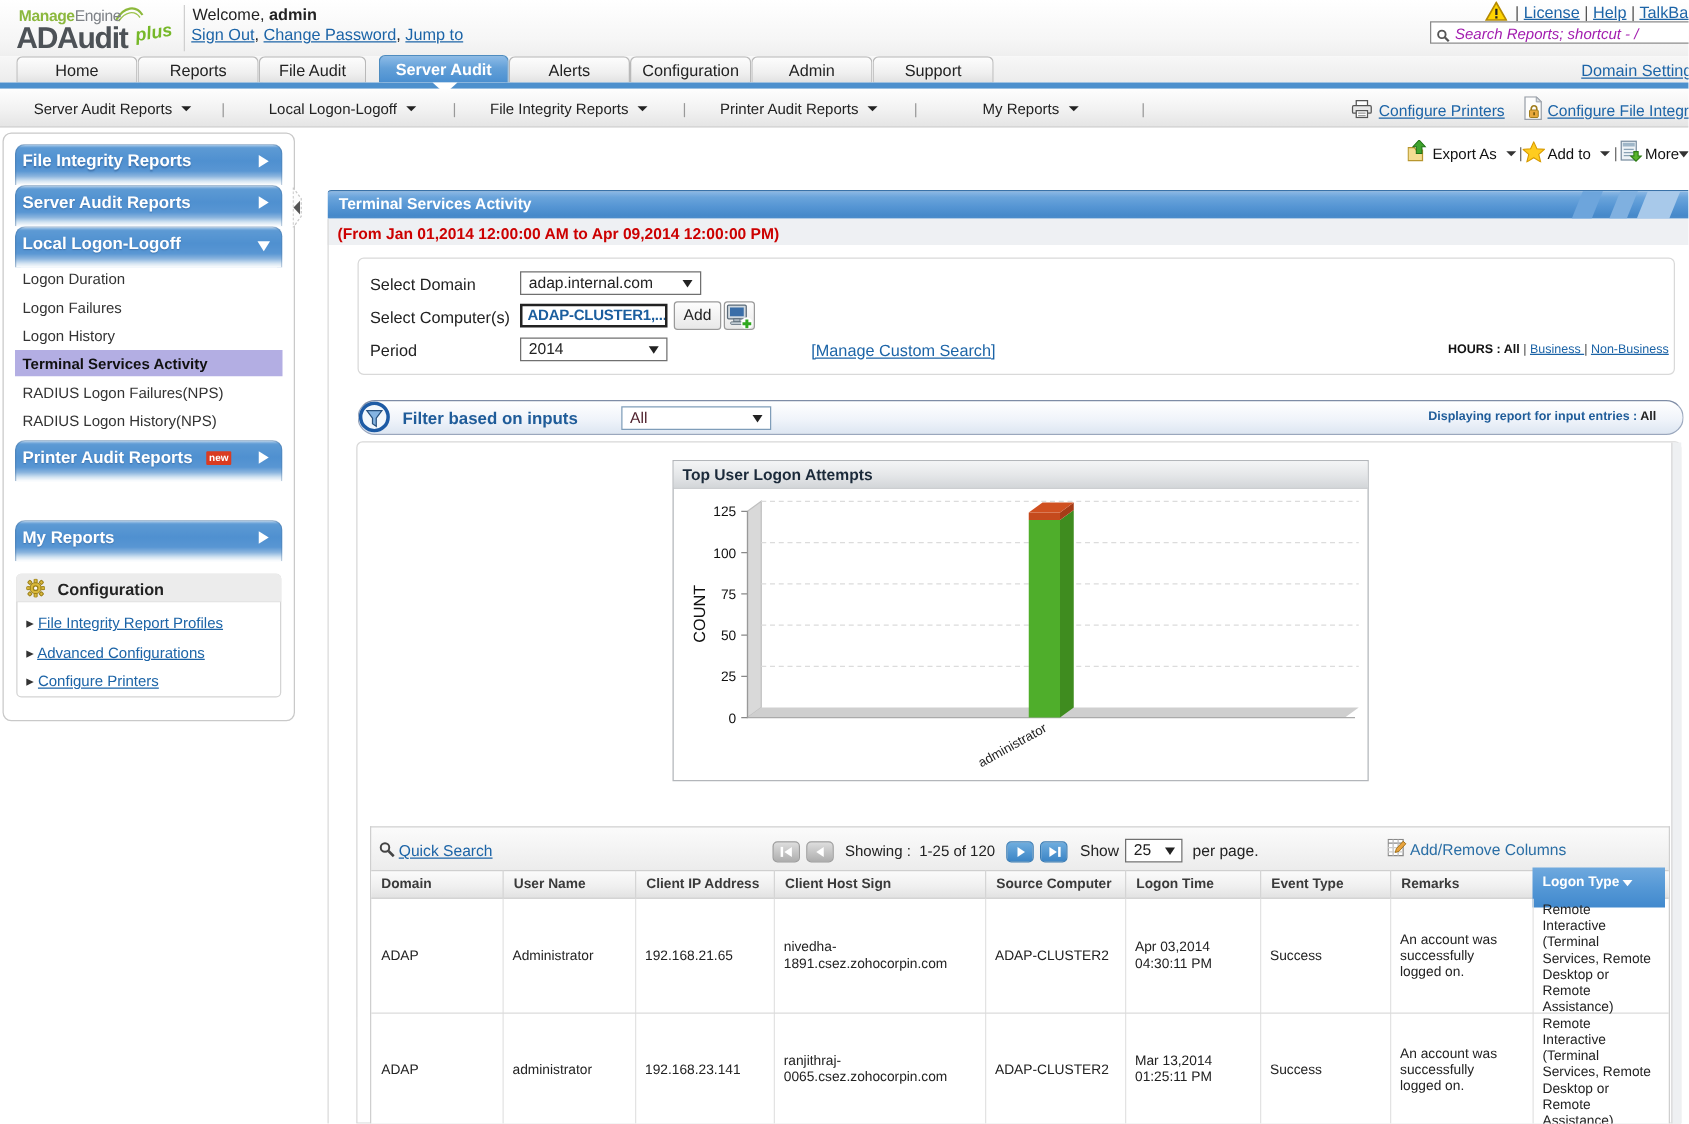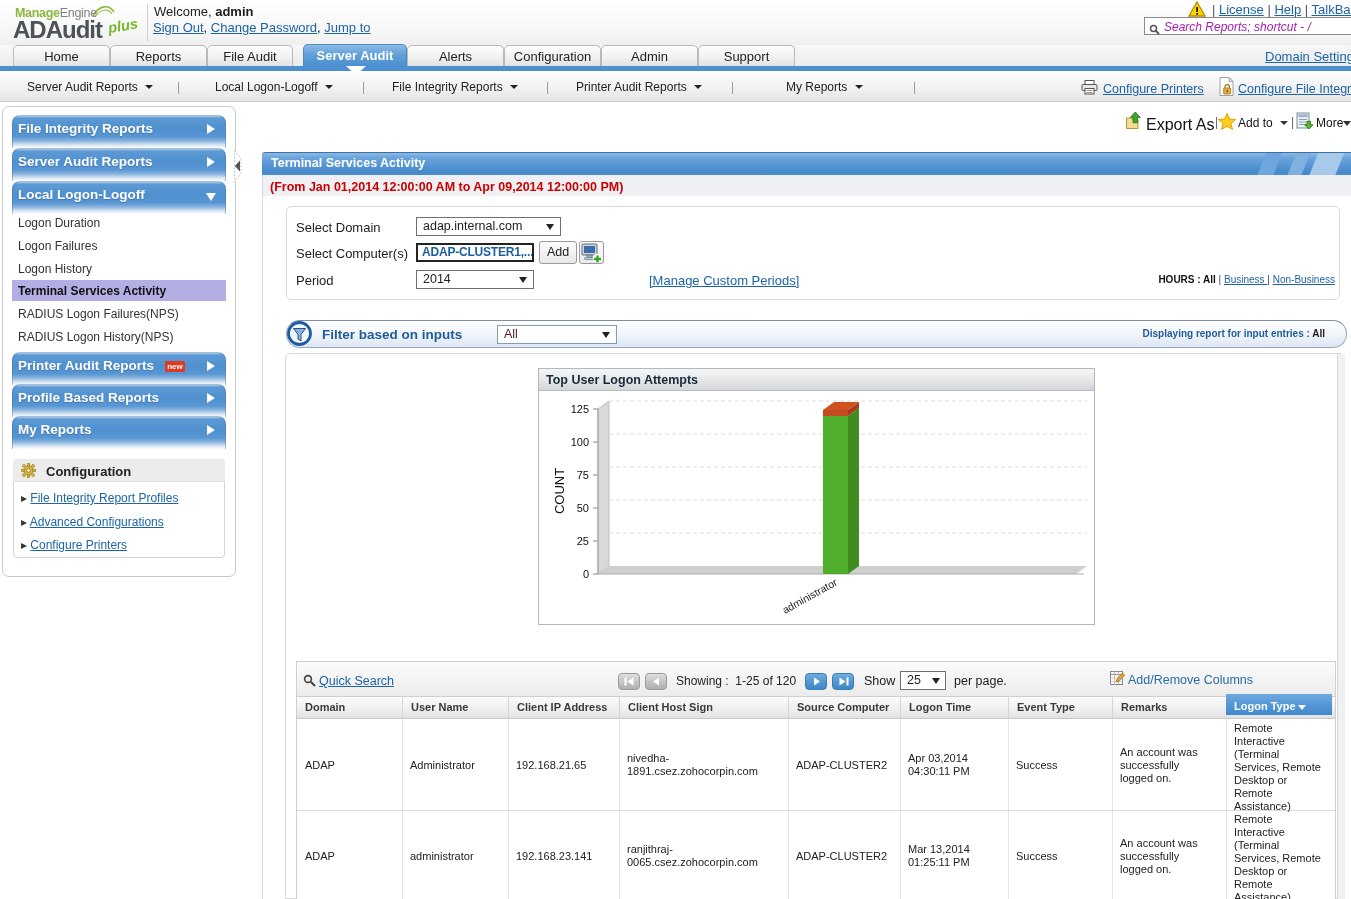--- a/index.html
+++ b/index.html
@@ -127,21 +127,20 @@
 
 <div class="sitem" style="top:216px;">Logon Duration</div>
 <div class="sitem" style="top:239px;">Logon Failures</div>
 <div class="sitem" style="top:262px;">Logon History</div>
 <div class="abs" style="left:12px;top:280px;width:214px;height:21px;background:#b3aee3;"></div>
 <div class="sitem" style="top:284px;font-weight:bold;color:#111;">Terminal Services Activity</div>
 <div class="sitem" style="top:307px;">RADIUS Logon Failures(NPS)</div>
 <div class="sitem" style="top:330px;">RADIUS Logon History(NPS)</div>
 
 <div class="sidehead" style="top:352px;">Printer Audit Reports<span id="newbadge" style="position:absolute;left:152px;top:8px;width:20px;height:11px;background:#da3b21;border-radius:1px;color:#fff;font-size:8px;font-weight:bold;text-align:center;line-height:11px;text-shadow:none;">new</span><span class="arr"></span></div>
-<div class="sidehead" style="top:384px;">Profile Based Reports<span class="arr"></span></div>
 <div class="sidehead" style="top:416px;">My Reports<span class="arr"></span></div>
 
 <div class="abs" style="left:13px;top:459px;width:212px;height:99px;border:1px solid #d4d4d4;border-radius:4px;background:#fff;"></div>
 <div class="abs" style="left:13px;top:459px;width:212px;height:23px;background:#ececec;border-radius:4px 4px 0 0;border-bottom:1px solid #ddd;"></div>
 <div id="gearicon" class="abs" style="left:21px;top:463px;width:15px;height:15px;">
 <svg width="15" height="15">
         <g fill="#d9b83a" stroke="#9a7f1a" stroke-width="0.8">
           <circle cx="7.5" cy="7.5" r="4.5"></circle>
           <rect x="6.3" y="0.2" width="2.4" height="3" rx="0.6"></rect>
           <rect x="6.3" y="11.8" width="2.4" height="3" rx="0.6"></rect>
@@ -159,21 +158,21 @@
 <div class="abs" style="left:21px;top:491px;font-size:12px;"><span style="color:#333;">▸ </span><a class="lnk" href="#">File Integrity Report Profiles</a></div>
 <div class="abs" style="left:21px;top:515px;font-size:12px;"><span style="color:#333;">▸ </span><a class="lnk" href="#">Advanced Configurations</a></div>
 <div class="abs" style="left:21px;top:538px;font-size:12px;"><span style="color:#333;">▸ </span><a class="lnk" href="#">Configure Printers</a></div>
 
 <div id="exporticon" class="abs" style="left:1126px;top:112px;width:18px;height:18px;">
 <svg width="18" height="18">
         <path d="M0.5,6 h5 l1.5,2 h5 v8.5 H0.5 z" fill="#f3dd92" stroke="#b8962e"></path>
         <path d="M9.5,17 v-6 h-3 l5.5,-6 5.5,6 h-3 v6 z" transform="translate(-1.5,-4.5) scale(0.9)" fill="#3fa32c" stroke="#1f7216" stroke-width="0.9"></path>
       </svg>
 </div>
-<div class="abs" style="left:1146px;top:116px;font-size:16px;color:#111;white-space:nowrap;">Export As <span class="caret" style="border-top-color:#333;"></span></div>
+<div class="abs" style="left:1146px;top:116px;font-size:12px;color:#111;white-space:nowrap;">Export As <span class="caret" style="border-top-color:#333;"></span></div>
 <div class="abs" style="left:1215px;top:115px;font-size:12px;color:#666;">|</div>
 <div id="staricon" class="abs" style="left:1218px;top:113px;width:18px;height:17px;">
 <svg width="18" height="17">
         <polygon points="9,0.5 11.5,6 17.5,6.5 13,10.5 14.5,16.5 9,13.2 3.5,16.5 5,10.5 0.5,6.5 6.5,6" fill="#ffcc1f" stroke="#d89b00" stroke-width="0.9"></polygon>
       </svg>
 </div>
 <div class="abs" style="left:1238px;top:116px;font-size:12px;color:#111;white-space:nowrap;">Add to <span class="caret" style="border-top-color:#333;"></span></div>
 <div class="abs" style="left:1291px;top:115px;font-size:12px;color:#666;">|</div>
 <div id="moreicon" class="abs" style="left:1296px;top:112px;width:18px;height:18px;">
 <svg width="18" height="18">
@@ -212,21 +211,21 @@
         <rect x="1" y="1" width="15" height="11" rx="1" fill="#cfd8df" stroke="#5a6a78"></rect>
         <rect x="3" y="3" width="11" height="7" fill="#3a6ea8"></rect>
         <rect x="6" y="12" width="5" height="2.5" fill="#aab6bf" stroke="#5a6a78" stroke-width="0.7"></rect>
         <rect x="3.5" y="14.5" width="10" height="2" rx="0.8" fill="#cfd8df" stroke="#5a6a78" stroke-width="0.7"></rect>
         <circle cx="16.5" cy="15.5" r="4.7" fill="#fff"></circle>
         <path d="M15.3,12.5 h2.4 v2.3 h2.3 v2.4 h-2.3 v2.3 h-2.4 v-2.3 h-2.3 v-2.4 h2.3 z" fill="#2fa81f"></path>
       </svg>
 </div>
 
 <div class="abs" style="left:416px;top:270px;width:118px;height:19px;background:#fff;border:1px solid #707070;font-size:12.5px;color:#222;line-height:17px;padding-left:6px;">2014<span style="position:absolute;right:6px;top:6px;width:0;height:0;border-top:6px solid #222;border-left:4px solid transparent;border-right:4px solid transparent;"></span></div>
-<div class="abs" style="left:649px;top:273px;font-size:13px;"><a class="lnk" href="#">[Manage Custom Periods]</a></div>
+<div class="abs" style="left:649px;top:273px;font-size:13px;"><a class="lnk" href="#">[Manage Custom Search]</a></div>
 <div class="abs" style="right:16px;top:274px;font-size:10px;color:#111;white-space:nowrap;"><b>HOURS : All</b> <span style="color:#444;">|</span> <a class="lnk" href="#">Business </a> <span style="color:#444;">|</span> <a class="lnk" href="#">Non-Business </a></div>
 
 <div class="abs" style="left:286px;top:320px;width:1061px;height:28px;border-radius:14px;background:linear-gradient(180deg,#ffffff 0%,#f0f4fa 55%,#dde6f2 100%);border:1px solid #9aa7bd;border-top-color:#7e8ca6;"></div>
 <div id="funnel" class="abs" style="left:287px;top:321px;width:25px;height:25px;">
 <svg width="25" height="25">
         <circle cx="12.5" cy="12.5" r="11" fill="#f2f7fc" stroke="#1d5ba5" stroke-width="2.8"></circle>
         <path d="M6.5,7.5 h12 l-4.5,6 v6.5 l-3,-2 v-4.5 z" fill="#85b4e2" stroke="#28517e" stroke-width="1"></path>
       </svg>
 </div>
 <div class="abs" style="left:322px;top:327px;font-size:13.5px;font-weight:bold;color:#1f5c99;">Filter based on inputs</div>
@@ -333,21 +332,21 @@
 
 <div class="abs" style="left:297px;top:696px;width:1038px;height:23px;background:linear-gradient(180deg,#fbfbfb 0%,#efefef 60%,#e2e2e2 100%);border-top:1px solid #cfcfcf;border-bottom:1px solid #c6c6c6;"></div>
 <div class="hcell" style="left:297px;top:696px;width:105px;">Domain</div>
 <div class="hcell" style="left:402px;top:696px;width:106px;border-left:1px solid #d5d5d5;">User Name</div>
 <div class="hcell" style="left:508px;top:696px;width:111px;border-left:1px solid #d5d5d5;">Client IP Address</div>
 <div class="hcell" style="left:619px;top:696px;width:169px;border-left:1px solid #d5d5d5;">Client Host Sign</div>
 <div class="hcell" style="left:788px;top:696px;width:112px;border-left:1px solid #d5d5d5;">Source Computer</div>
 <div class="hcell" style="left:900px;top:696px;width:108px;border-left:1px solid #d5d5d5;">Logon Time</div>
 <div class="hcell" style="left:1008px;top:696px;width:104px;border-left:1px solid #d5d5d5;">Event Type</div>
 <div class="hcell" style="left:1112px;top:696px;width:114px;border-left:1px solid #d5d5d5;">Remarks</div>
-<div class="hcell" style="left:1226px;top:694px;width:106px;height:21px;background:linear-gradient(180deg,#6fa9de 0%,#5598d6 50%,#4189cd 100%);color:#fff;line-height:25px;">Logon Type<span style="display:inline-block;width:0;height:0;border-top:5px solid #fff;border-left:4px solid transparent;border-right:4px solid transparent;margin-left:2px;"></span></div>
+<div class="hcell" style="left:1226px;top:694px;width:106px;height:32px;background:linear-gradient(180deg,#6fa9de 0%,#5598d6 50%,#4189cd 100%);color:#fff;line-height:25px;">Logon Type<span style="display:inline-block;width:0;height:0;border-top:5px solid #fff;border-left:4px solid transparent;border-right:4px solid transparent;margin-left:2px;"></span></div>
 
 <div class="abs" style="left:402px;top:719px;width:1px;height:180px;background:#e3e3e3;"></div>
 <div class="abs" style="left:508px;top:719px;width:1px;height:180px;background:#e3e3e3;"></div>
 <div class="abs" style="left:619px;top:719px;width:1px;height:180px;background:#e3e3e3;"></div>
 <div class="abs" style="left:788px;top:719px;width:1px;height:180px;background:#e3e3e3;"></div>
 <div class="abs" style="left:900px;top:719px;width:1px;height:180px;background:#e3e3e3;"></div>
 <div class="abs" style="left:1008px;top:719px;width:1px;height:180px;background:#e3e3e3;"></div>
 <div class="abs" style="left:1112px;top:719px;width:1px;height:180px;background:#e3e3e3;"></div>
 <div class="abs" style="left:1226px;top:719px;width:1px;height:180px;background:#e3e3e3;"></div>
 

